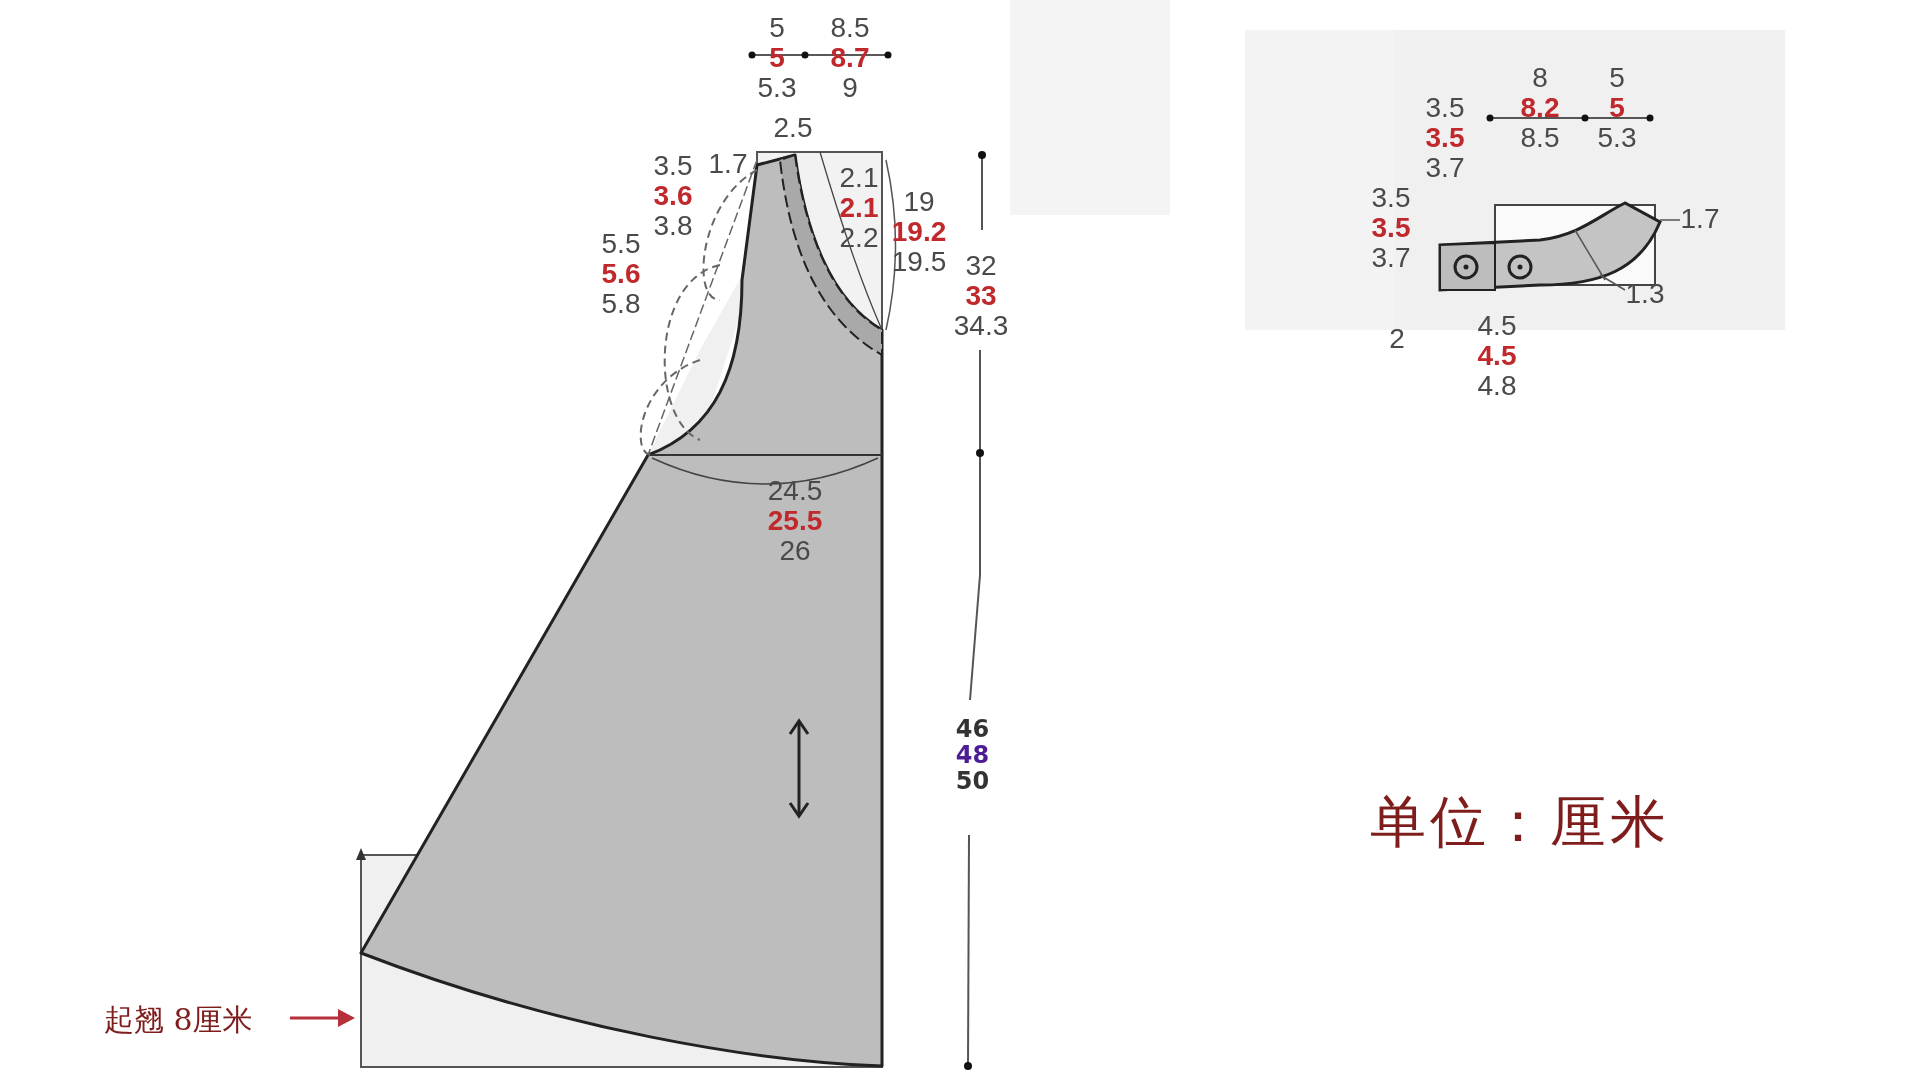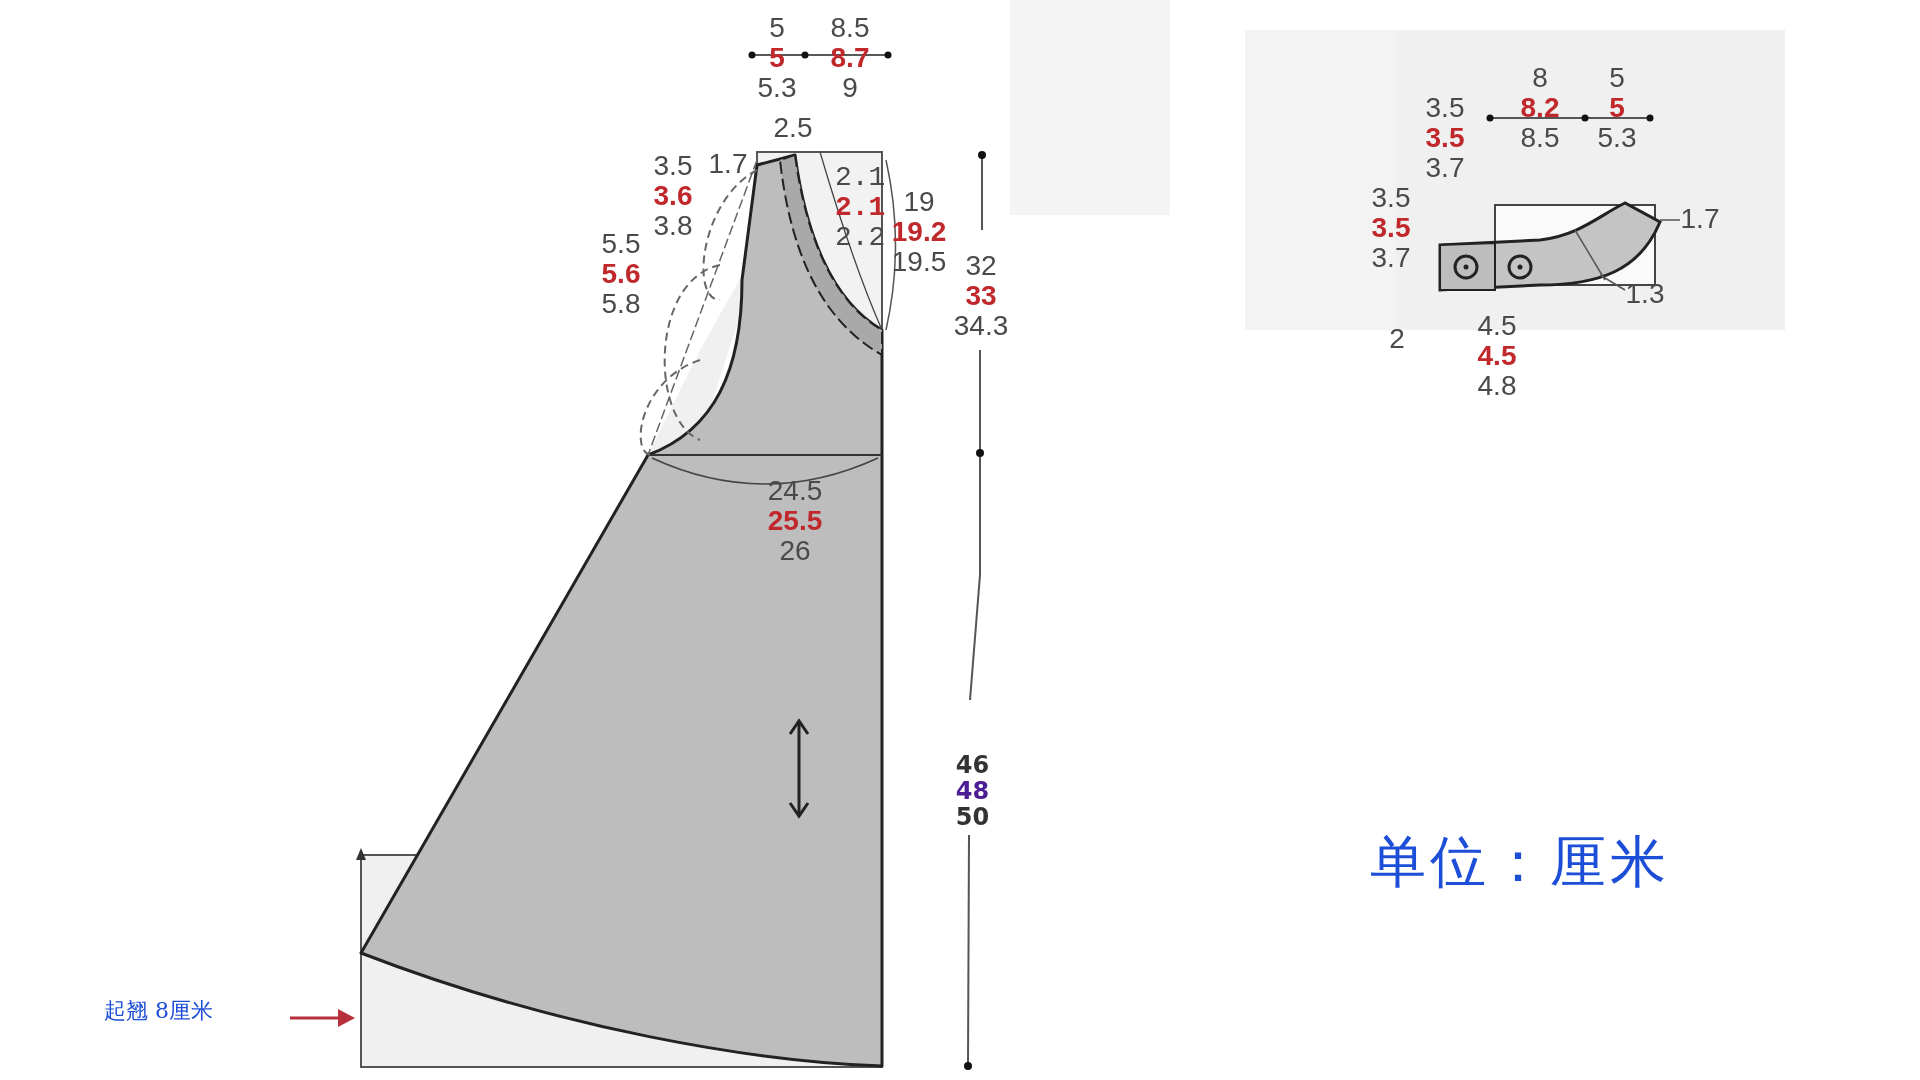--- a/index.html
+++ b/index.html
@@ -2,21 +2,21 @@
 <html><head>
 <meta charset="utf-8">
 <style>
   html,body{margin:0;padding:0;background:#ffffff;}
   body{width:1920px;height:1080px;position:relative;overflow:hidden;font-family:"Liberation Sans",sans-serif;}
   svg.canvas{position:absolute;left:0;top:0;}
   .lbl{position:absolute;text-align:center;line-height:1;font-family:"Liberation Sans",sans-serif;font-size:28px;color:#4a4a4a;}
   .lbl .red{color:#c0282c;font-weight:bold;}
   .lbl .blk{color:#4a4a4a;}
   .lbl div{margin:2px 0;}
-  .cjk{position:absolute;font-family:"DejaVu Serif",serif;color:#1d4ed8;margin-top:40px;}
+  .cjk{position:absolute;font-family:"DejaVu Serif",serif;color:#7f1d1d;}
   .bold3 .blk{color:#333;font-weight:bold;}
   .bold3 .red{color:#4c1d95;}
 </style>
 </head>
 <body>
 
 <svg class="canvas" width="1920" height="1080" viewBox="0 0 1920 1080">
 
   <rect x="1010" y="0" width="160" height="215" fill="#f4f4f4"></rect>
   <rect x="1245" y="30" width="540" height="300" fill="#f3f3f3"></rect>
@@ -106,47 +106,47 @@
 <div class="lbl" style="left:648px;top:150px;width:50px;">
   <div class="blk">3.5</div>
   <div class="red">3.6</div>
   <div class="blk">3.8</div>
 </div>
 <div class="lbl" style="left:596px;top:228px;width:50px;">
   <div class="blk">5.5</div>
   <div class="red">5.6</div>
   <div class="blk">5.8</div>
 </div>
-<div class="lbl" style="left:835px;top:162px;width:48px;font-family:Liberation Mono, monospace;">
+<div class="lbl" style="left:835px;top:162px;width:48px;">
   <div class="blk">2.1</div>
   <div class="red">2.1</div>
   <div class="blk">2.2</div>
 </div>
 <div class="lbl" style="left:888px;top:186px;width:62px;">
   <div class="blk">19</div>
   <div class="red">19.2</div>
   <div class="blk">19.5</div>
 </div>
 <div class="lbl" style="left:950px;top:250px;width:62px;">
   <div class="blk">32</div>
   <div class="red">33</div>
   <div class="blk">34.3</div>
 </div>
 <div class="lbl" style="left:760px;top:475px;width:70px;">
   <div class="blk">24.5</div>
   <div class="red">25.5</div>
   <div class="blk">26</div>
 </div>
-<div class="lbl bold3" style="left:950px;top:715px;width:45px;font-family:'DejaVu Sans',sans-serif;font-size:24px;margin-top:36px;">
+<div class="lbl bold3" style="left:950px;top:715px;width:45px;font-family:'DejaVu Sans',sans-serif;font-size:24px;">
   <div class="blk">46</div>
   <div class="red">48</div>
   <div class="blk">50</div>
 </div>
 
-<div class="cjk" style="left:104px;top:956px;font-size:22px;">起翘 8厘米</div>
+<div class="cjk" style="left:104px;top:1000px;font-size:30px;">起翘 8厘米</div>
 
 <div class="lbl" style="left:1510px;top:62px;width:60px;">
   <div class="blk">8</div>
   <div class="red">8.2</div>
   <div class="blk">8.5</div>
 </div>
 <div class="lbl" style="left:1592px;top:62px;width:50px;">
   <div class="blk">5</div>
   <div class="red">5</div>
   <div class="blk">5.3</div>

